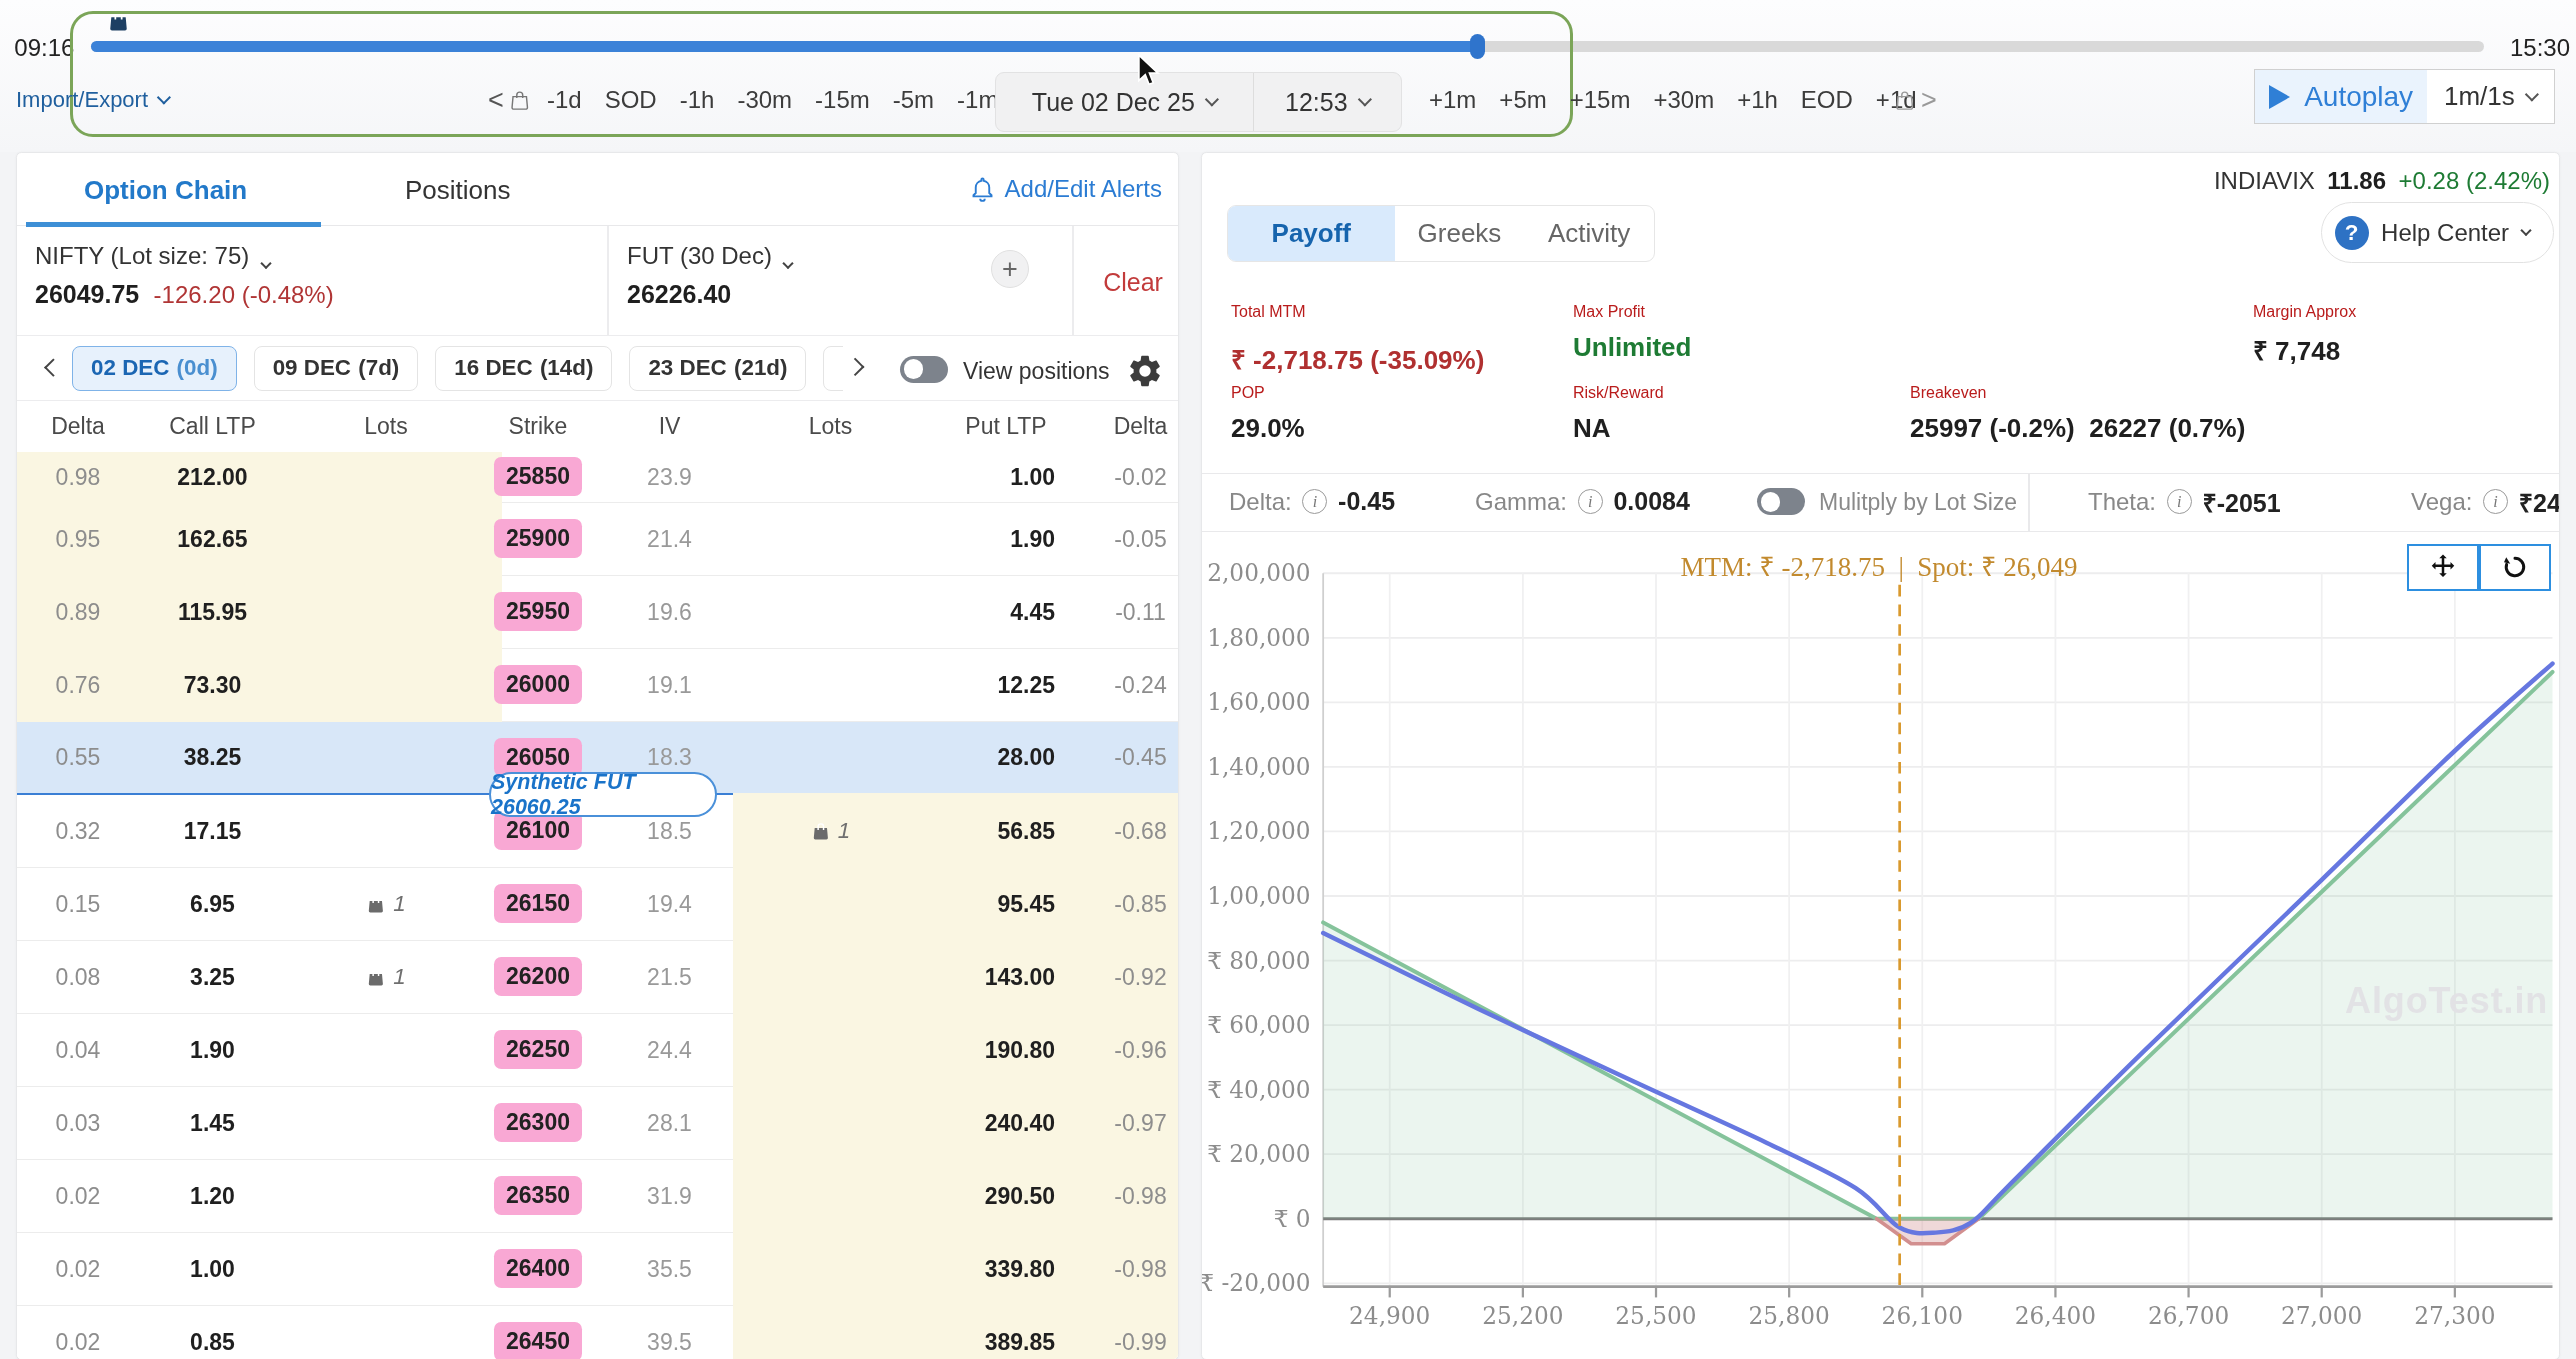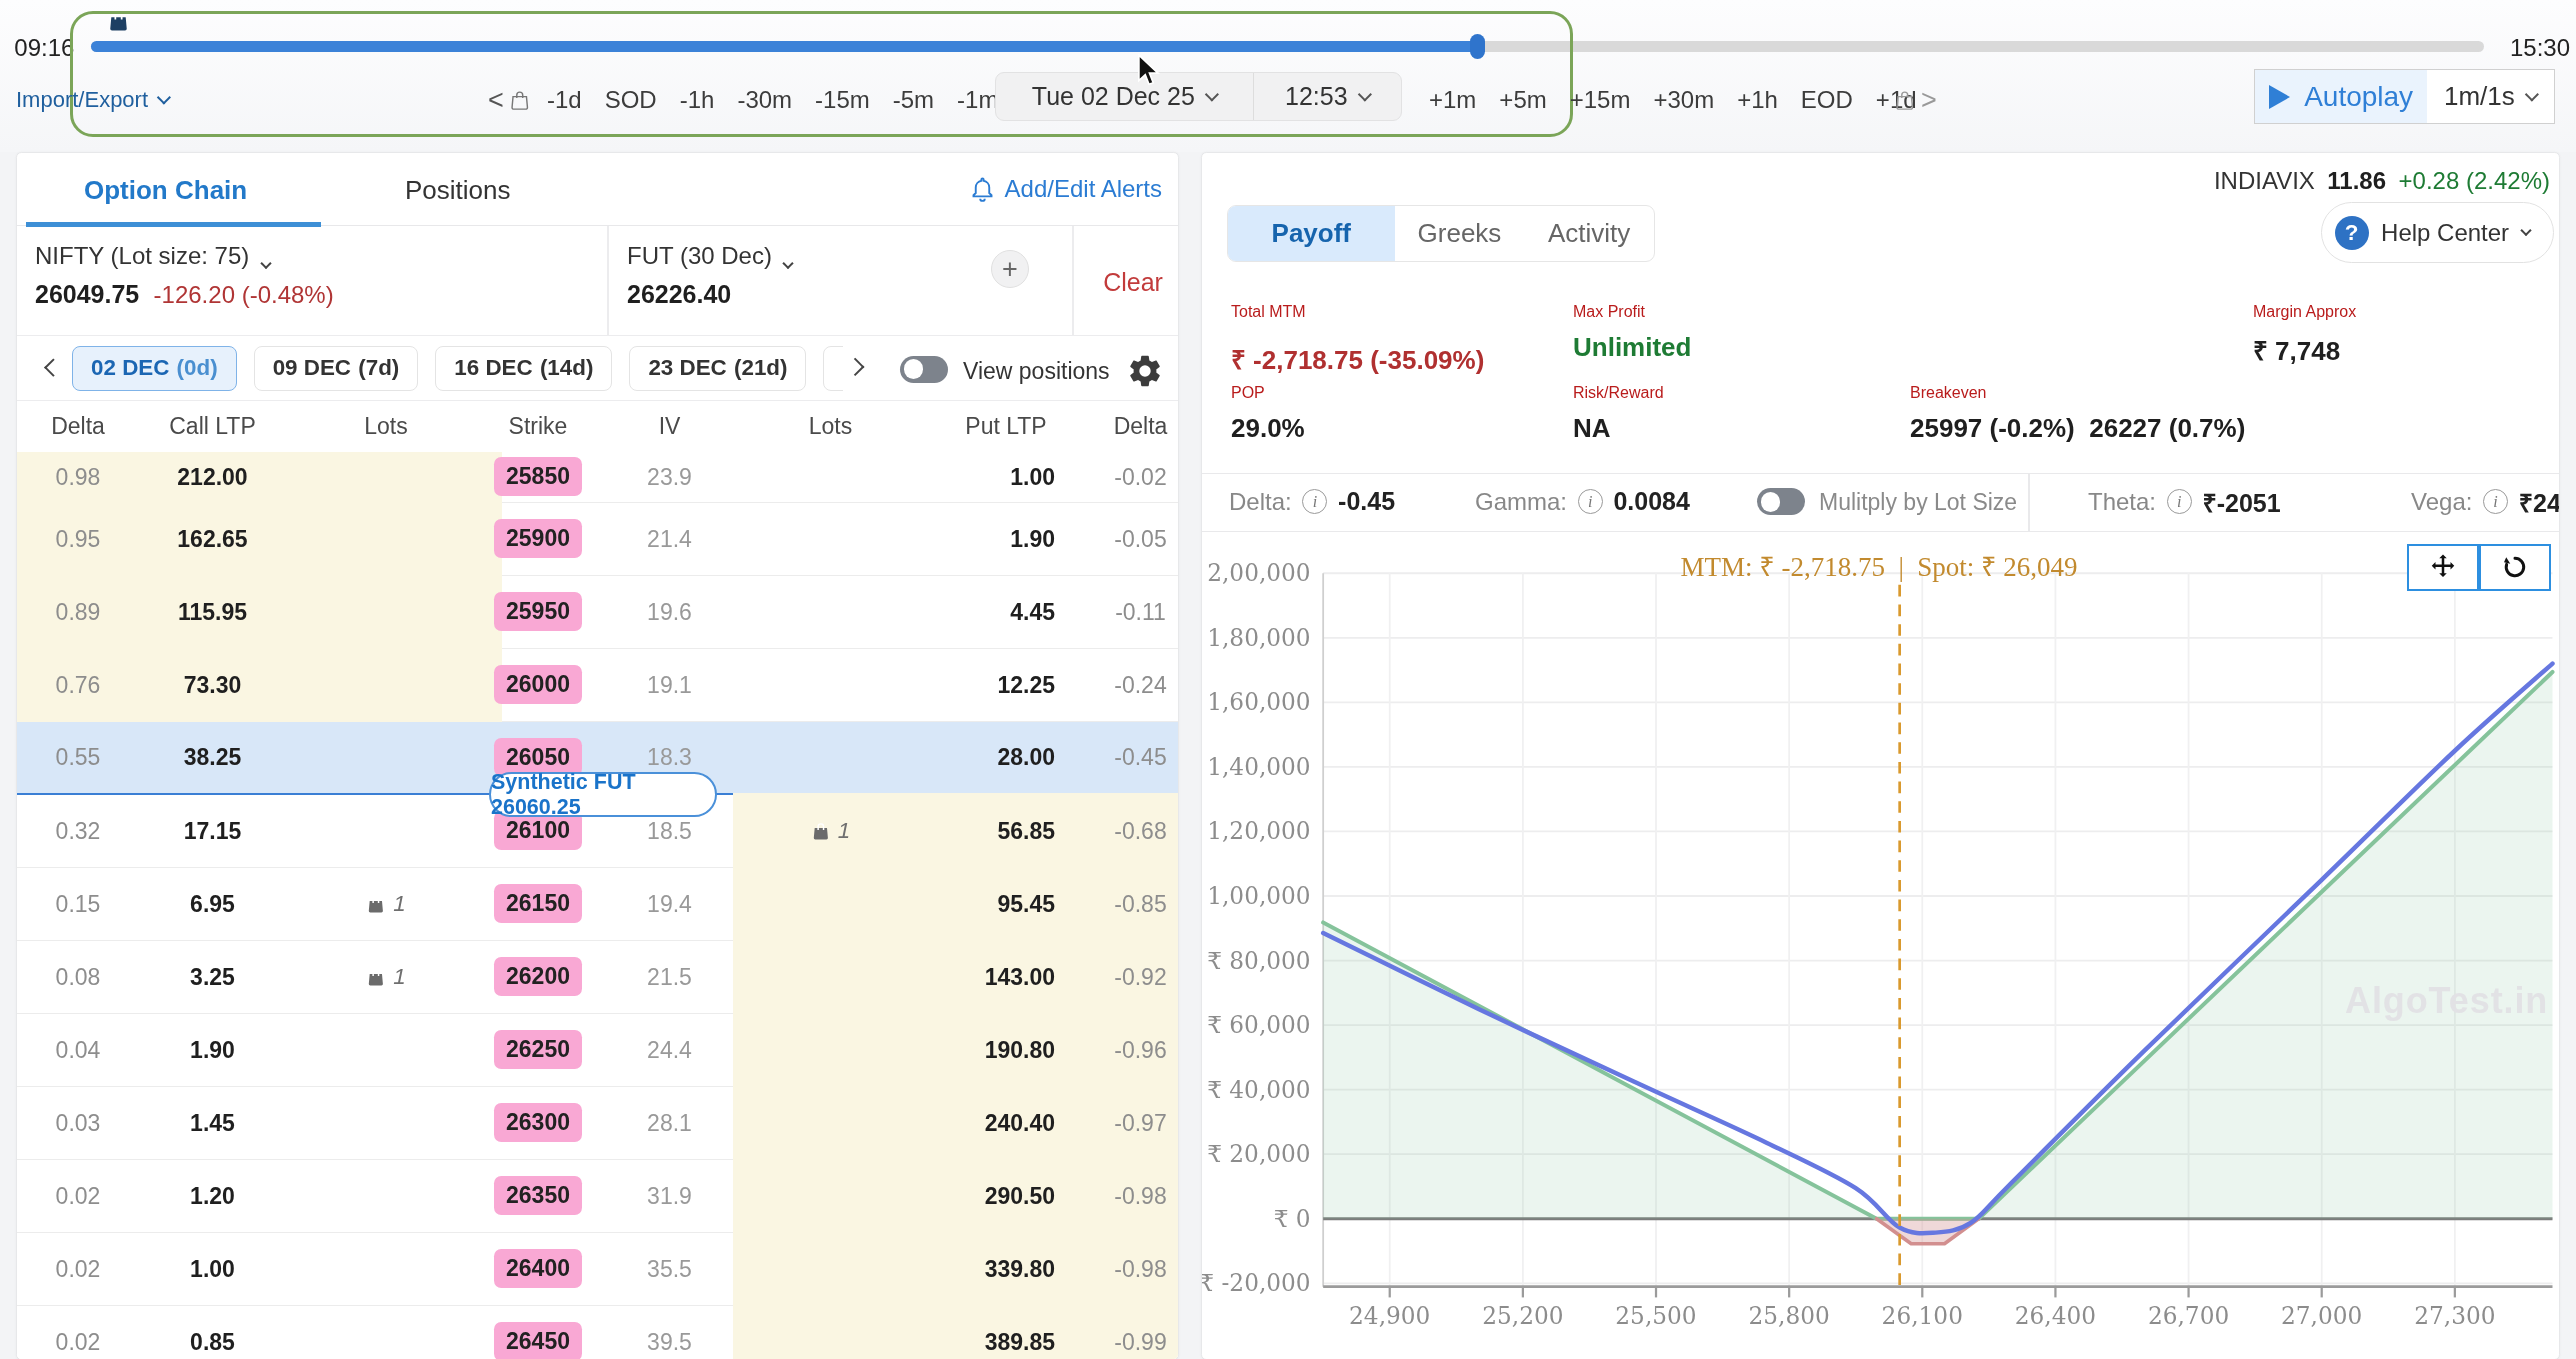--- a/index.html
+++ b/index.html
@@ -19,21 +19,21 @@
   .slider-handle { position:absolute; top:-7.2px; width:15px; height:25px; border-radius:8px; background:#2f74cc; }
   .marker-bag { position:absolute; left:107px; top:9px; z-index:3; }
   .ctrl-row { position:absolute; top:82px; height:36px; display:flex; align-items:center; z-index:5; }
   .step { font-size:24px; color:#3c3c3c; background:none; border:none; cursor:pointer;
     font-family:inherit; white-space:nowrap; }
   .steps { gap:23px; }
   .import-export { color:#1f5f9e; font-size:22px; display:flex; align-items:center; gap:10.7px; cursor:pointer; }
   .chev { display:inline-block; width:9.8px; height:9.8px; border-right:2.7px solid currentColor;
     border-bottom:2.7px solid currentColor; transform:rotate(45deg) translate(-1.8px,-1.8px); }
   .jump { display:flex; align-items:center; gap:5.4px; color:#555; font-size:27px; cursor:pointer; }
-  .datetime-group { position:absolute; left:995px; top:72px; width:407px; height:49px;
+  .datetime-group { position:absolute; left:995px; top:72px; width:407px; height:60px;
     background:#f1f1f2; border:0.9px solid #e2e2e3; border-radius:9px; display:flex; z-index:5; }
   .dt-seg { display:flex; align-items:center; justify-content:center; gap:12.5px;
     font-size:25px; color:#333; cursor:pointer; }
   .dt-date { width:258px; border-right:0.9px solid #ddd; }
   .dt-time { flex:1; }
   .autoplay-group { position:absolute; left:2254px; top:69px; width:301px; height:55px;
     border:0.9px solid #d0d0d0; background:#fff; display:flex; align-items:stretch; z-index:5; }
   .autoplay-left { width:172px; background:#eaf3fd; display:flex; align-items:center;
     justify-content:center; gap:14.3px; cursor:pointer; }
   .play-tri { width:0; height:0; border-left:21.5px solid #2f7fd6;
@@ -101,21 +101,21 @@
   .orow.selected { background:#d8e7f8; border-bottom:2.7px solid #3a7fd5; }
   .orow > span { position:relative; z-index:1; text-align:center; }
   .cell-delta { color:#8d8d8d; font-size:23px; }
   .cell-ltp { font-weight:bold; color:#1f1f1f; font-size:23px; }
   .cell-iv { color:#999; font-size:23px; }
   .cell-pltp { font-weight:bold; color:#1f1f1f; font-size:23px; text-align:right !important; padding-right:45px; }
   .badge { background:#f9a8d4; border-radius:7.2px; padding:6.3px 11.6px; font-weight:bold; font-size:23px; color:#222; }
   .lotwrap { display:inline-flex; align-items:center; gap:7.2px; color:#6f6f6f; font-size:22.4px; font-style:normal; }
   .synthetic-pill { position:absolute; left:472px; top:619px; width:228px; height:45px; background:#fff;
     border:2.7px solid #4a90d9; border-radius:23px; color:#1a73c9; font-weight:bold; font-size:21.5px;
-    display:flex; align-items:center; justify-content:center; z-index:6; }
+    display:flex; align-items:center; justify-content:center; z-index:6;font-style:italic; }
 
   
   .vix-row { position:absolute; top:14.3px; right:9px; display:flex; gap:12.5px; font-size:24px; align-items:center; }
   .vix-val { font-weight:bold; color:#1f1f1f; }
   .vix-chg { color:#1e7b34; }
   .an-tabs { position:absolute; left:25px; top:52px; width:428px; height:57px; border:1.8px solid #e6e6e6;
     border-radius:9px; display:flex; overflow:hidden; background:#fff; }
   .an-tab { display:flex; align-items:center; justify-content:center; font-size:26px; color:#666;
     cursor:pointer; background:none; border:none; font-family:inherit; }
   .an-tab.active { background:#d9eafc; color:#1664ad; font-weight:bold; }

